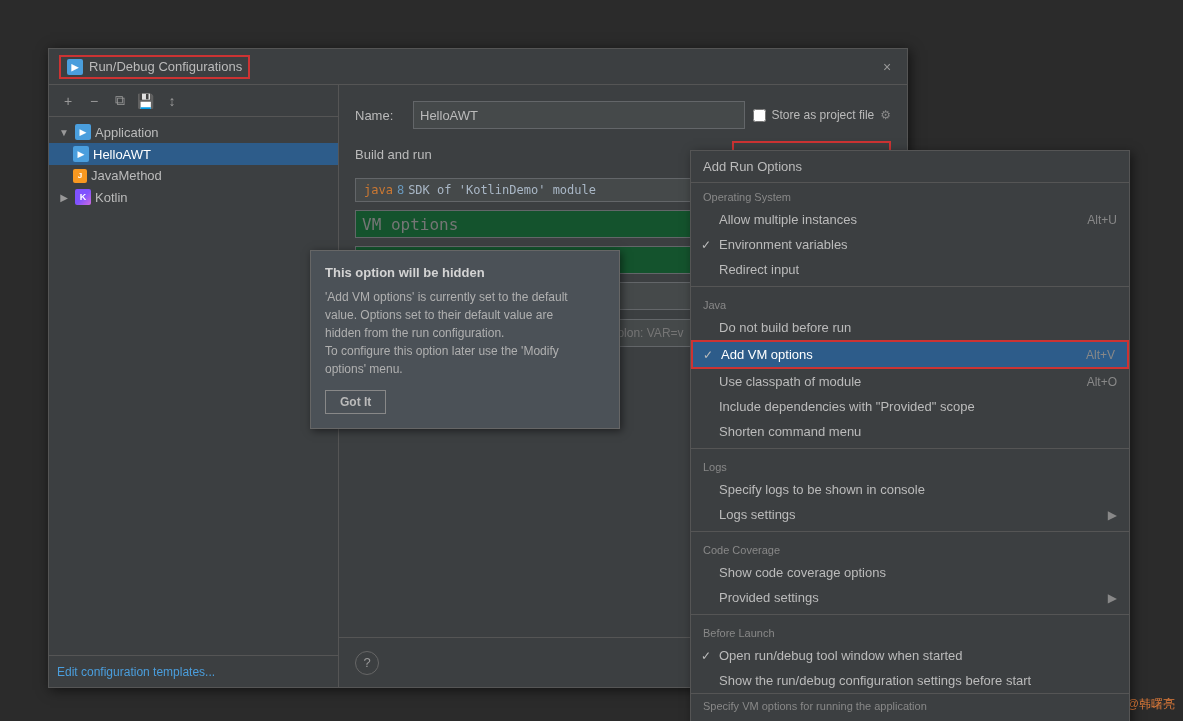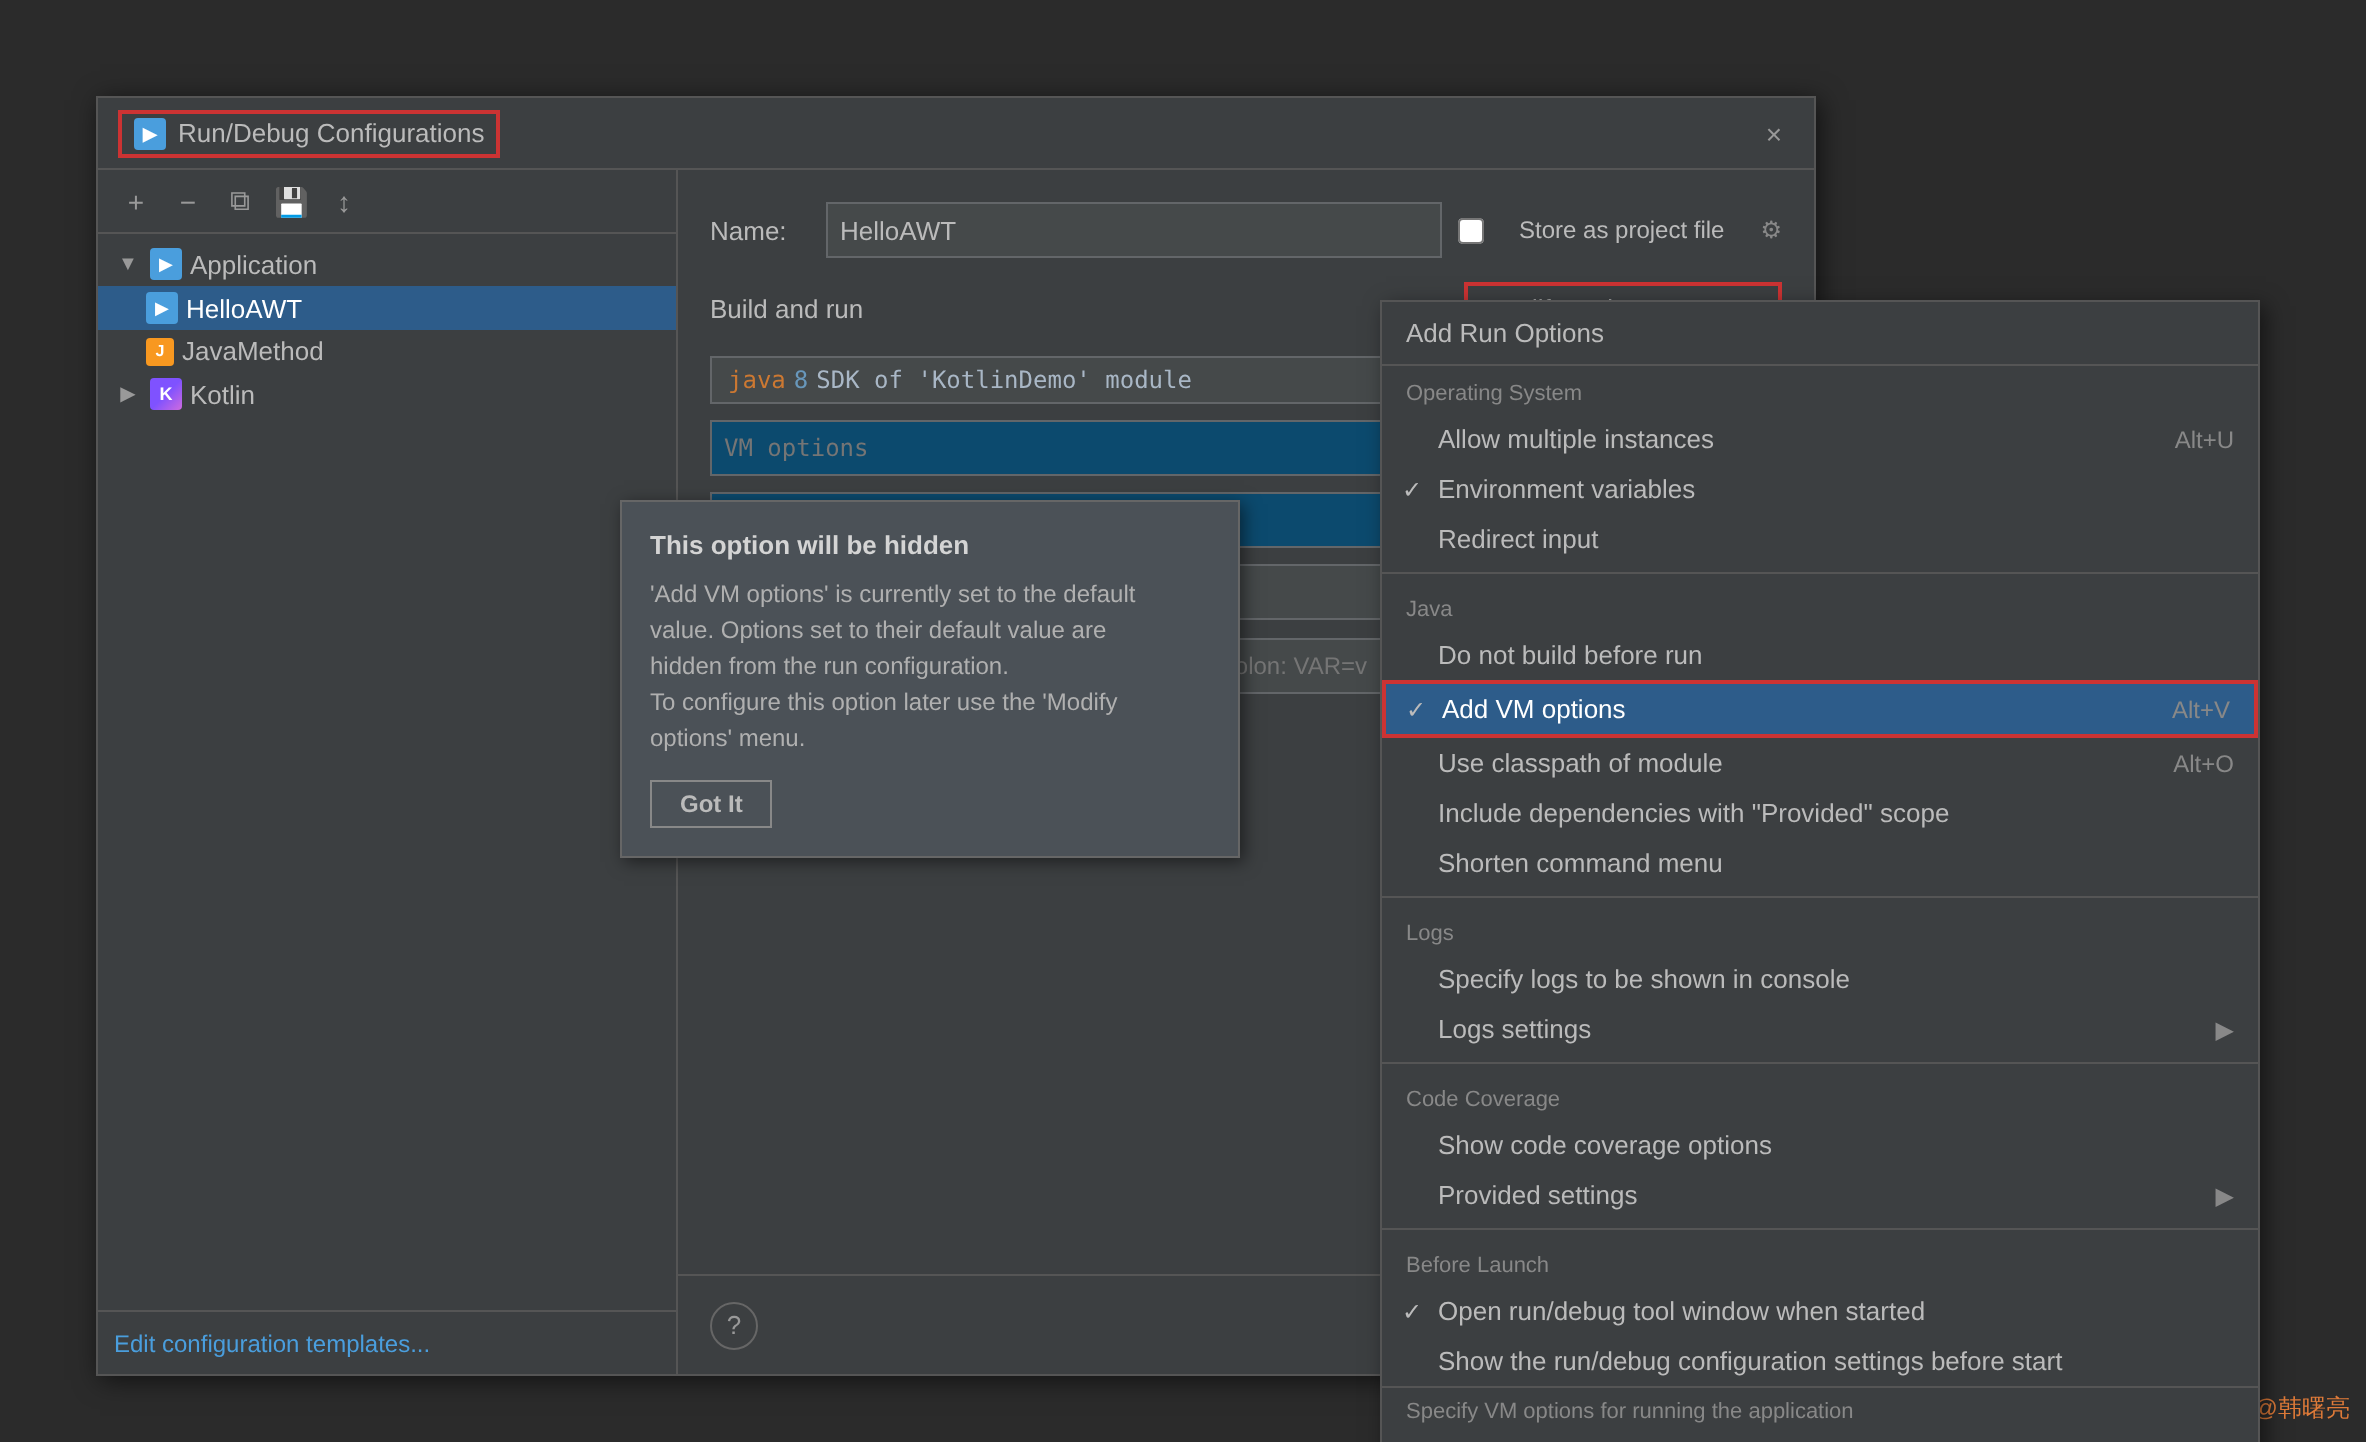--- a/index.html
+++ b/index.html
@@ -253,21 +253,21 @@
       border: 1px solid #636669;
       color: #bbbbbb;
       padding: 0 6px;
       font-size: 13px;
       outline: none;
     }
 
     .store-checkbox {
       display: flex;
       align-items: center;
-      gap: 18px;
+      gap: 6px;
       color: #bbbbbb;
       font-size: 12px;
       margin-left: auto;
       flex-shrink: 0;
     }
 
     .form-section-title {
       color: #bbbbbb;
       font-size: 13px;
       margin-bottom: 10px;
@@ -305,25 +305,25 @@
     .sdk-number { color: #6897bb; }
     .sdk-normal { color: #a9b7c6; }
 
     .input-row {
       margin-bottom: 8px;
     }
 
     .form-input-full {
       width: 100%;
       height: 28px;
-      background: #0c4a6e;
+      background: #14532d;
       border: 1px solid #636669;
       color: #9a9a9a;
       padding: 0 6px;
-      font-size: 12px;
+      font-size: 16px;
       font-family: monospace;
       outline: none;
     }
 
     .small-label {
       color: #888;
       font-size: 11px;
       margin-bottom: 3px;
     }
 

